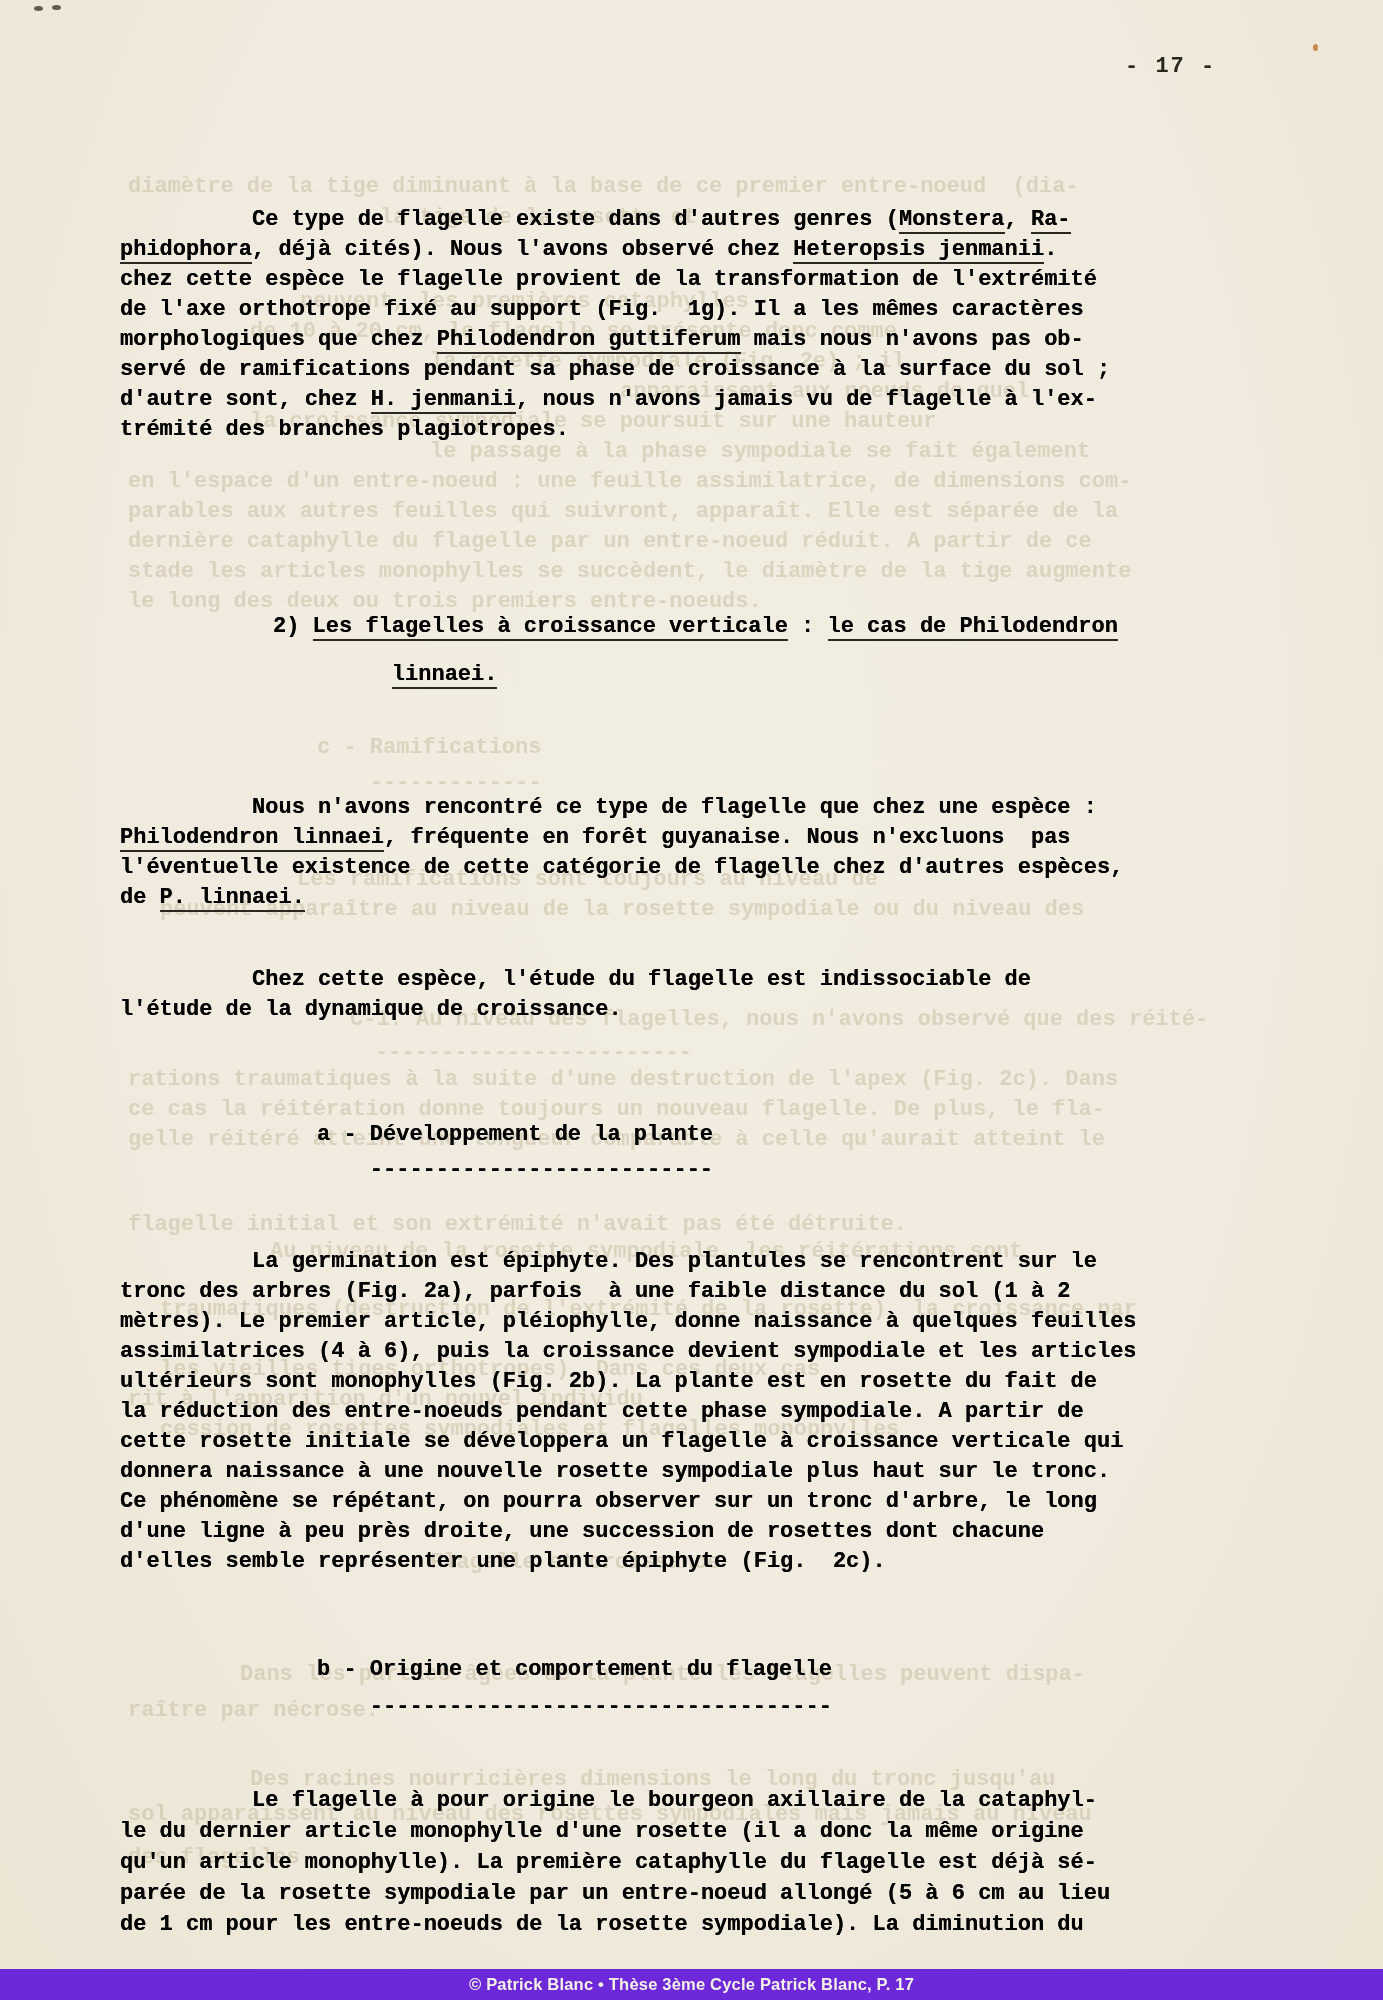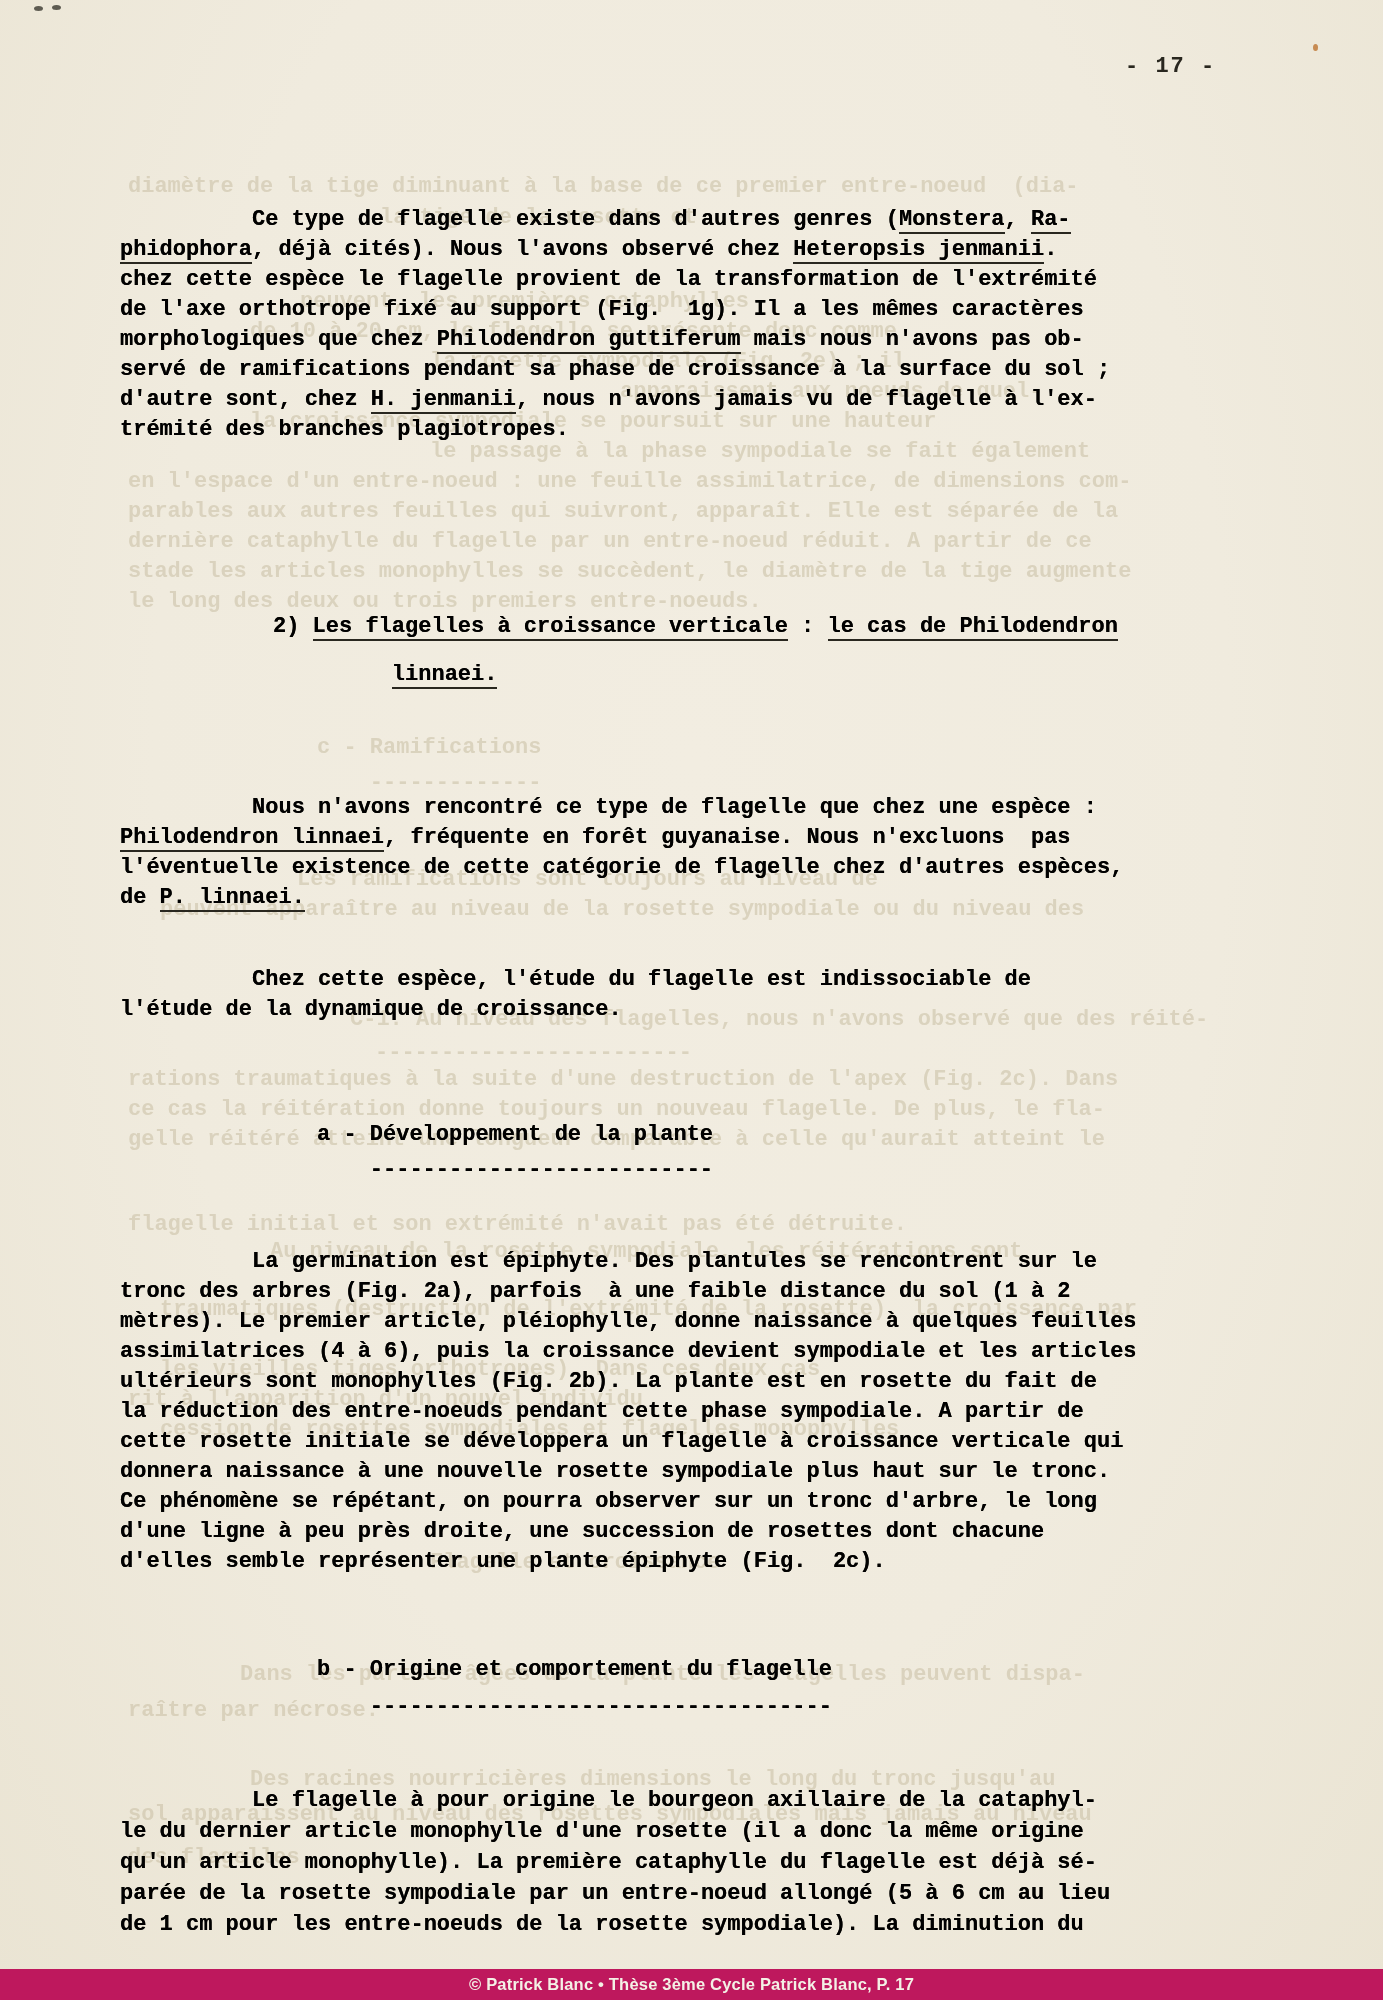--- a/index.html
+++ b/index.html
@@ -45,21 +45,21 @@
     font:700 22px/30px "Liberation Mono","DejaVu Sans Mono",monospace;
     letter-spacing:2px;white-space:pre;
   }
 
   .speck{position:absolute;border-radius:50%;}
   .speck.dark{width:9px;height:5px;background:#3a3830;opacity:.8;}
   .speck.orange{width:5px;height:7px;background:#c07a3a;opacity:.85;}
 
   .footer-bar{
     position:absolute;left:0;bottom:0;width:100%;height:31px;
-    background:#be185d;display:flex;align-items:center;justify-content:center;
+    background:#6d28d9;display:flex;align-items:center;justify-content:center;
   }
   .footer-text{
     font-family:"Liberation Sans","DejaVu Sans",sans-serif;
     font-size:16.5px;font-weight:600;color:#f4f1e6;letter-spacing:.2px;
   }
 </style>
 </head>
 <body>
 
 <div class="layer">

